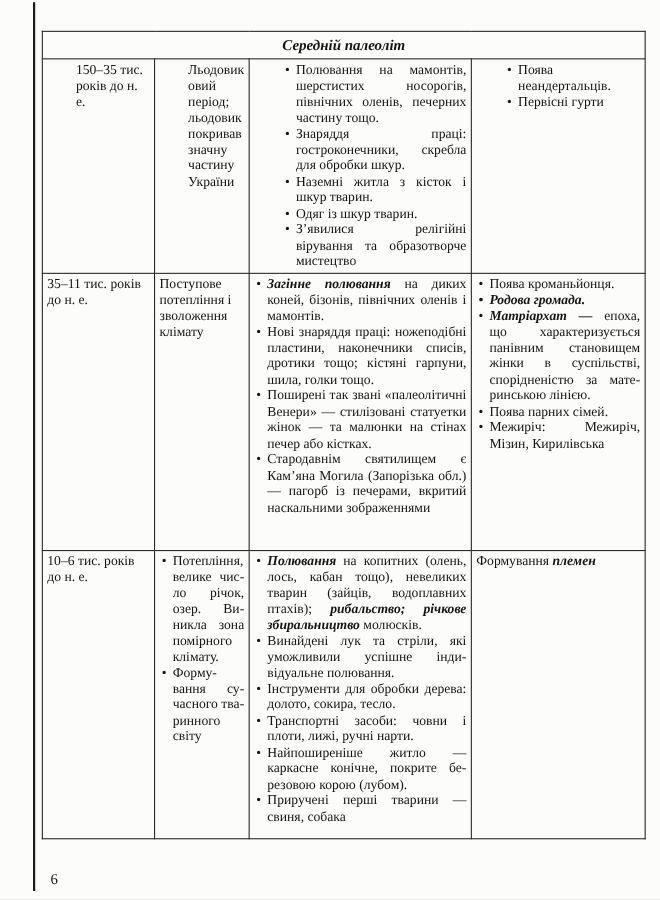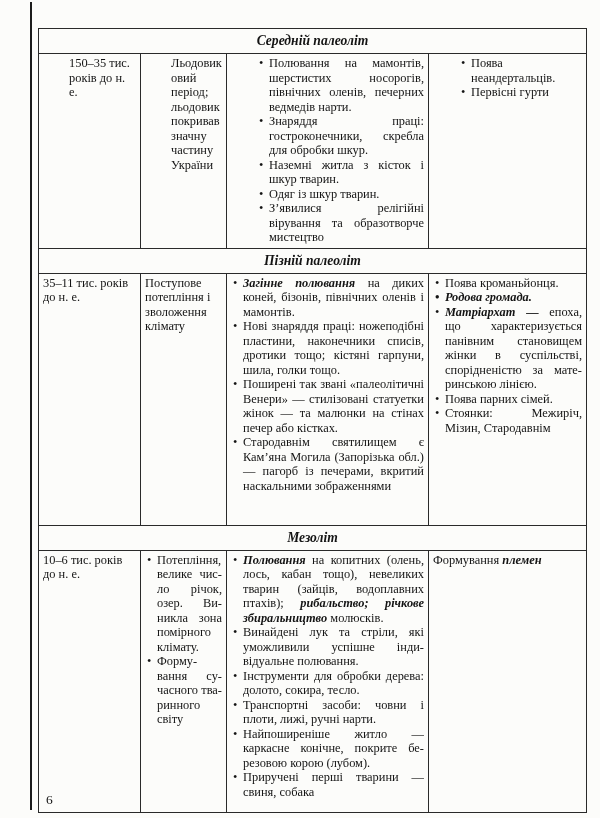--- a/index.html
+++ b/index.html
@@ -88,60 +88,54 @@
       <td class="sec" colspan="4">Середній палеоліт</td>
     </tr>
     <tr class="r1">
       <td>
         <div class="plain">150–35 тис. років до н. е.</div>
       </td>
       <td>
         <div class="plain">Льодовико­вий період; льодовик покривав значну частину України</div>
       </td>
       <td>
-        <div class="bullet">Полювання на мамонтів, шерсти­стих носорогів, північних оленів, печерних ведмедів нарти.</div>
+        <div class="bullet">Полювання на мамонтів, шерсти­стих носорогів, північних оленів, печерних частину тощо.</div>
         <div class="bullet">Знаряддя праці: гостроконечни­ки, скребла для обробки шкур.</div>
         <div class="bullet">Наземні житла з кісток і шкур тварин.</div>
         <div class="bullet">Одяг із шкур тварин.</div>
         <div class="bullet">З’явилися релігійні вірування та образотворче мистецтво</div>
       </td>
       <td>
         <div class="bullet">Поява неандертальців.</div>
         <div class="bullet">Первісні гурти</div>
       </td>
     </tr>
 
-    <tr>
-      <td class="sec" colspan="4">Пізній палеоліт</td>
-    </tr>
     <tr class="r2">
       <td>
         <div class="plain">35–11 тис. років до н. е.</div>
       </td>
       <td>
         <div class="plain">Поступове потепління і зволожен­ня клімату</div>
       </td>
       <td>
         <div class="bullet"><span class="bi">Загінне полювання</span><span> на диких коней, бізонів, північних оленів і мамонтів.</span></div>
         <div class="bullet">Нові знаряддя праці: ножеподіб­ні пластини, наконечники спи­сів, дротики тощо; кістяні гар­пуни, шила, голки тощо.</div>
         <div class="bullet">Поширені так звані «палеолітич­ні Венери» — стилізовані стату­етки жінок — та малюнки на стінах печер або кістках.</div>
         <div class="bullet">Стародавнім святилищем є Кам’яна Могила (Запорізька обл.) — пагорб із печерами, вкритий наскальними зобра­женнями</div>
       </td>
       <td>
         <div class="bullet">Поява кромань­йонця.</div>
         <div class="bullet bi">Родова громада.</div>
         <div class="bullet"><span class="bi">Матріархат —</span><span> епоха, що харак­тери­зується панів­ним станови­щем жінки в суспільст­ві, спорід­неніс­тю за мате­ринською лінією.</span></div>
         <div class="bullet">Поява парних сімей.</div>
-        <div class="bullet">Стоянки: Межиріч, Мізин, Стародавнім</div>
+        <div class="bullet">Межиріч: Межиріч, Мізин, Кирилівська</div>
       </td>
     </tr>
 
-    <tr>
-      <td class="sec" colspan="4">Мезоліт</td>
-    </tr>
     <tr class="r3">
       <td>
         <div class="plain">10–6 тис. років до н. е.</div>
       </td>
       <td>
         <div class="bullet">Потеп­ління, ве­лике чис­ло річок, озер. Ви­никла зо­на помір­ного клі­мату.</div>
         <div class="bullet">Фор­му­вання су­часного тва­рин­ного світу</div>
       </td>
       <td>
         <div class="bullet"><span class="bi">Полювання</span><span> на копитних (олень, лось, кабан тощо), невеликих тварин (зайців, водоплавних птахів); </span><span class="bi">рибальство; річкове збиральництво</span><span> молюсків.</span></div>

